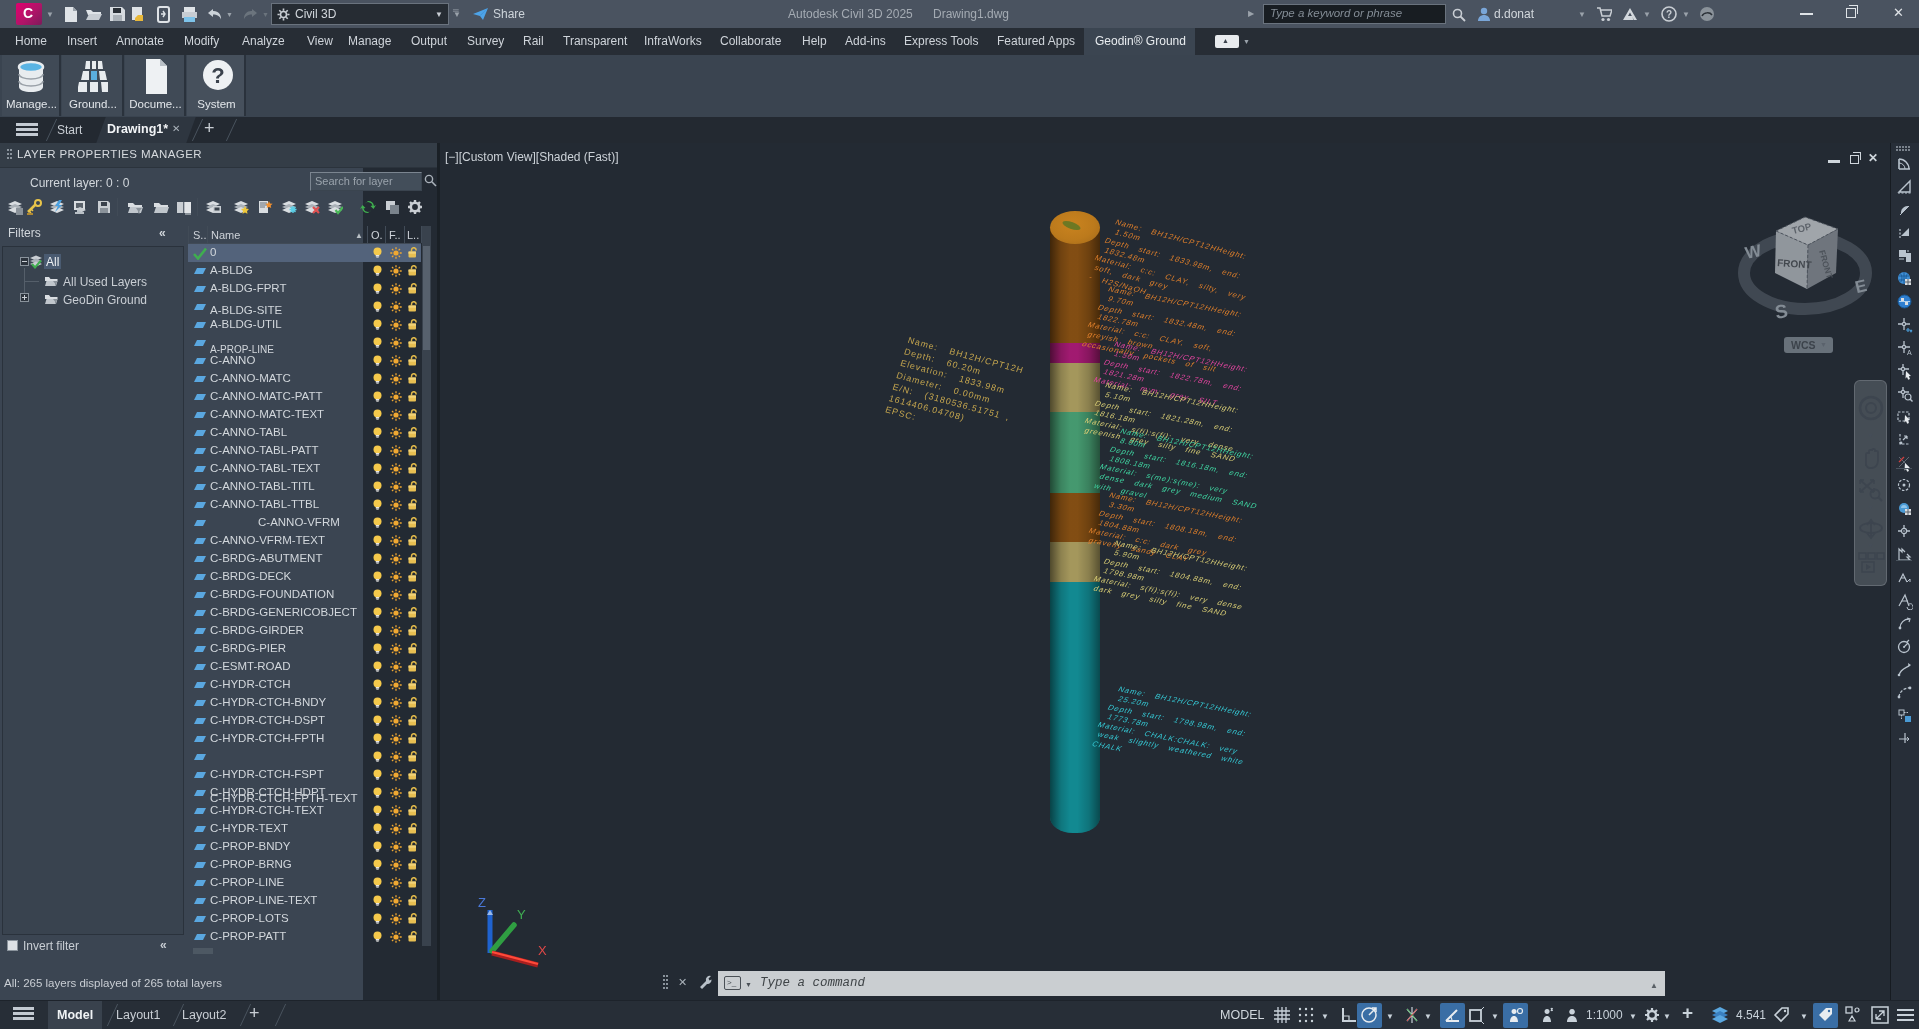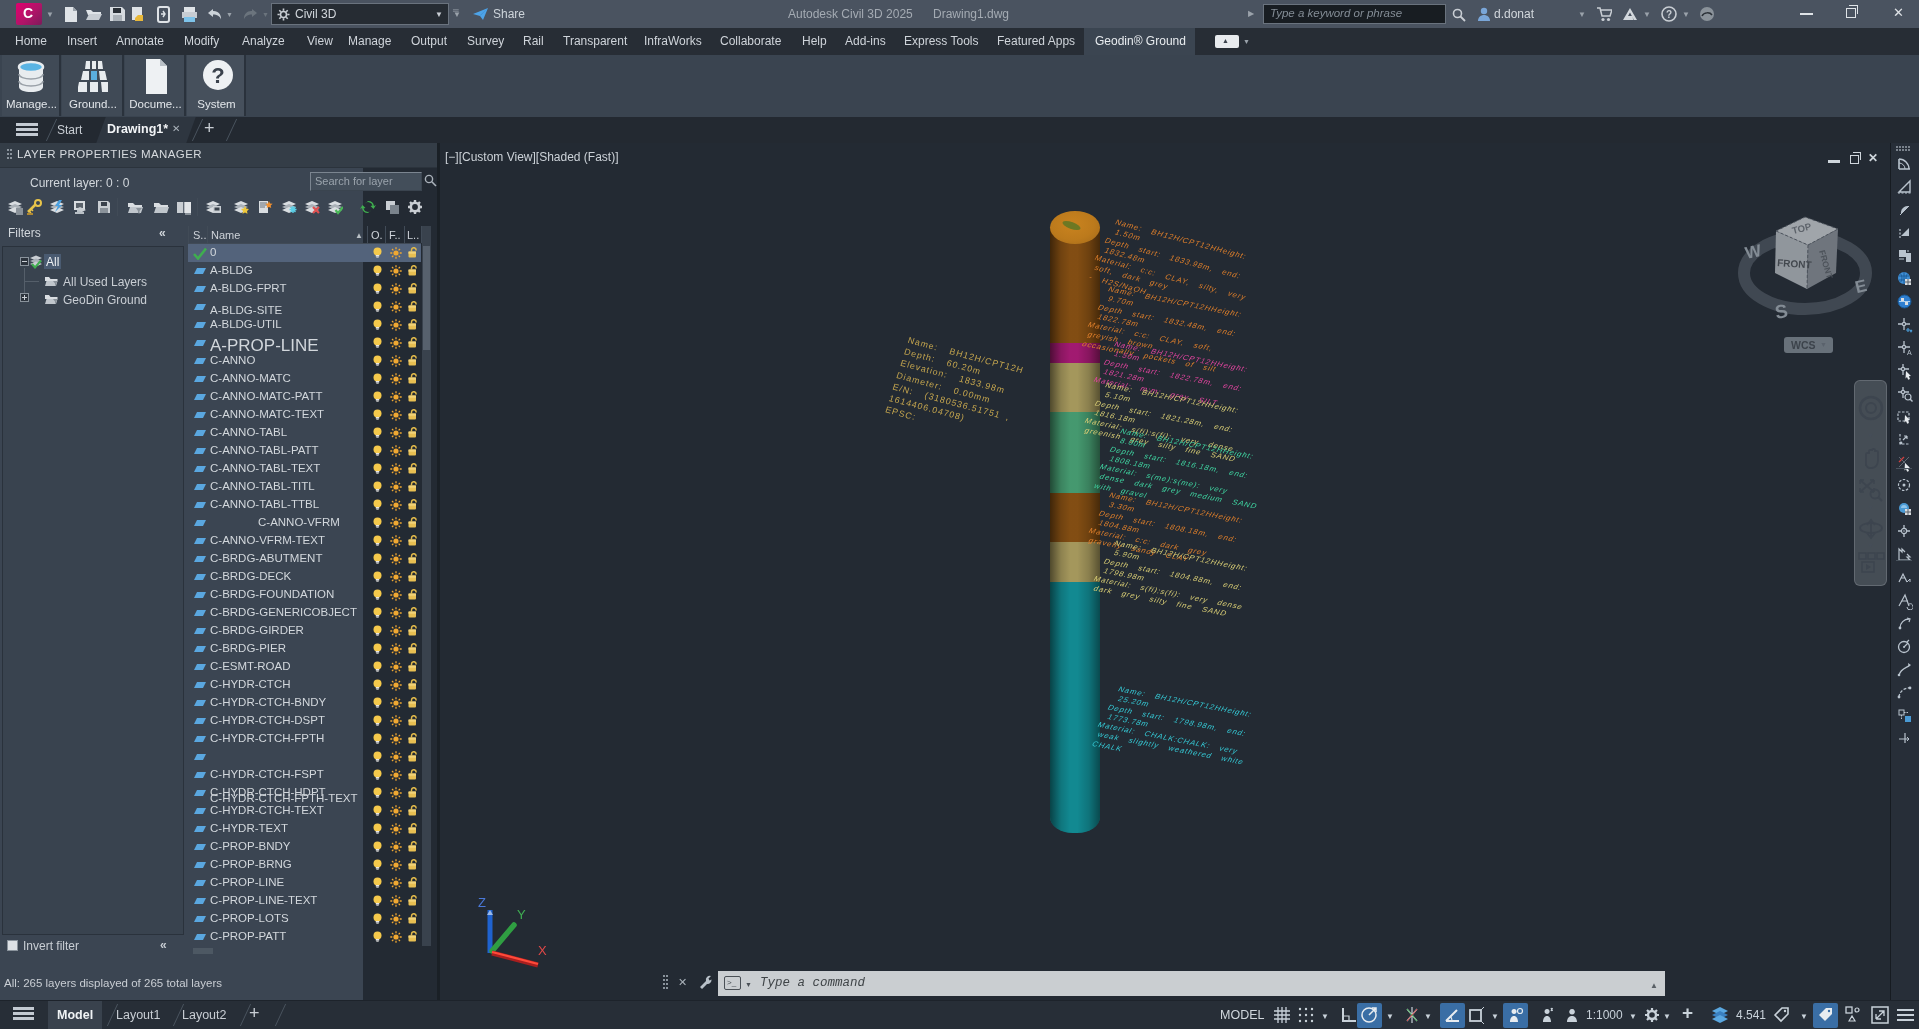--- a/index.html
+++ b/index.html
@@ -440,21 +440,21 @@
   </svg>
 <svg class="abs" style="left:407px;top:319px;" width="11" height="12" viewBox="0 0 11 12">
     <path d="M4.5 4.5 v-1.5 a2.3 2.3 0 0 1 4.6 0 v0.5" fill="none" stroke="#e0b84a" stroke-width="1.5"></path>
     <rect x="1.5" y="4.5" width="7.5" height="6" rx="1" fill="#e8bf52"></rect>
     <rect x="1.5" y="4.5" width="7.5" height="2.2" fill="#f2d379"></rect>
   </svg>
 <div class="lrow" style="top:334px;"></div>
 <svg class="abs" style="left:193px;top:338px;" width="14" height="10" viewBox="0 0 14 10">
     <path d="M1 8 L4 2 L13 2 L10 8 Z" fill="#5aa7e0"></path>
   </svg>
-<div class="t" style="left:210px;top:336px;font-size:17px;color:#d2d7dc;">A-PROP-LINE</div>
+<div class="t" style="left:210px;top:344px;font-size:10px;color:#d2d7dc;">A-PROP-LINE</div>
 <svg class="abs" style="left:372px;top:337px;" width="11" height="12" viewBox="0 0 11 12">
     <circle cx="5.5" cy="4.5" r="4" fill="#f5c94c"></circle>
     <rect x="3.8" y="8" width="3.4" height="1.6" fill="#e8e8e8"></rect>
     <rect x="4.3" y="9.6" width="2.4" height="1.2" fill="#c9c9c9"></rect>
   </svg>
 <svg class="abs" style="left:390px;top:337px;" width="12" height="12" viewBox="0 0 12 12">
     <circle cx="6" cy="6" r="2.6" fill="#f0a832"></circle>
     <g stroke="#f0a832" stroke-width="1.3">
       <path d="M6 0.3 v2 M6 9.7 v2 M0.3 6 h2 M9.7 6 h2 M2 2 l1.4 1.4 M8.6 8.6 L10 10 M10 2 L8.6 3.4 M3.4 8.6 L2 10"></path>
     </g>

